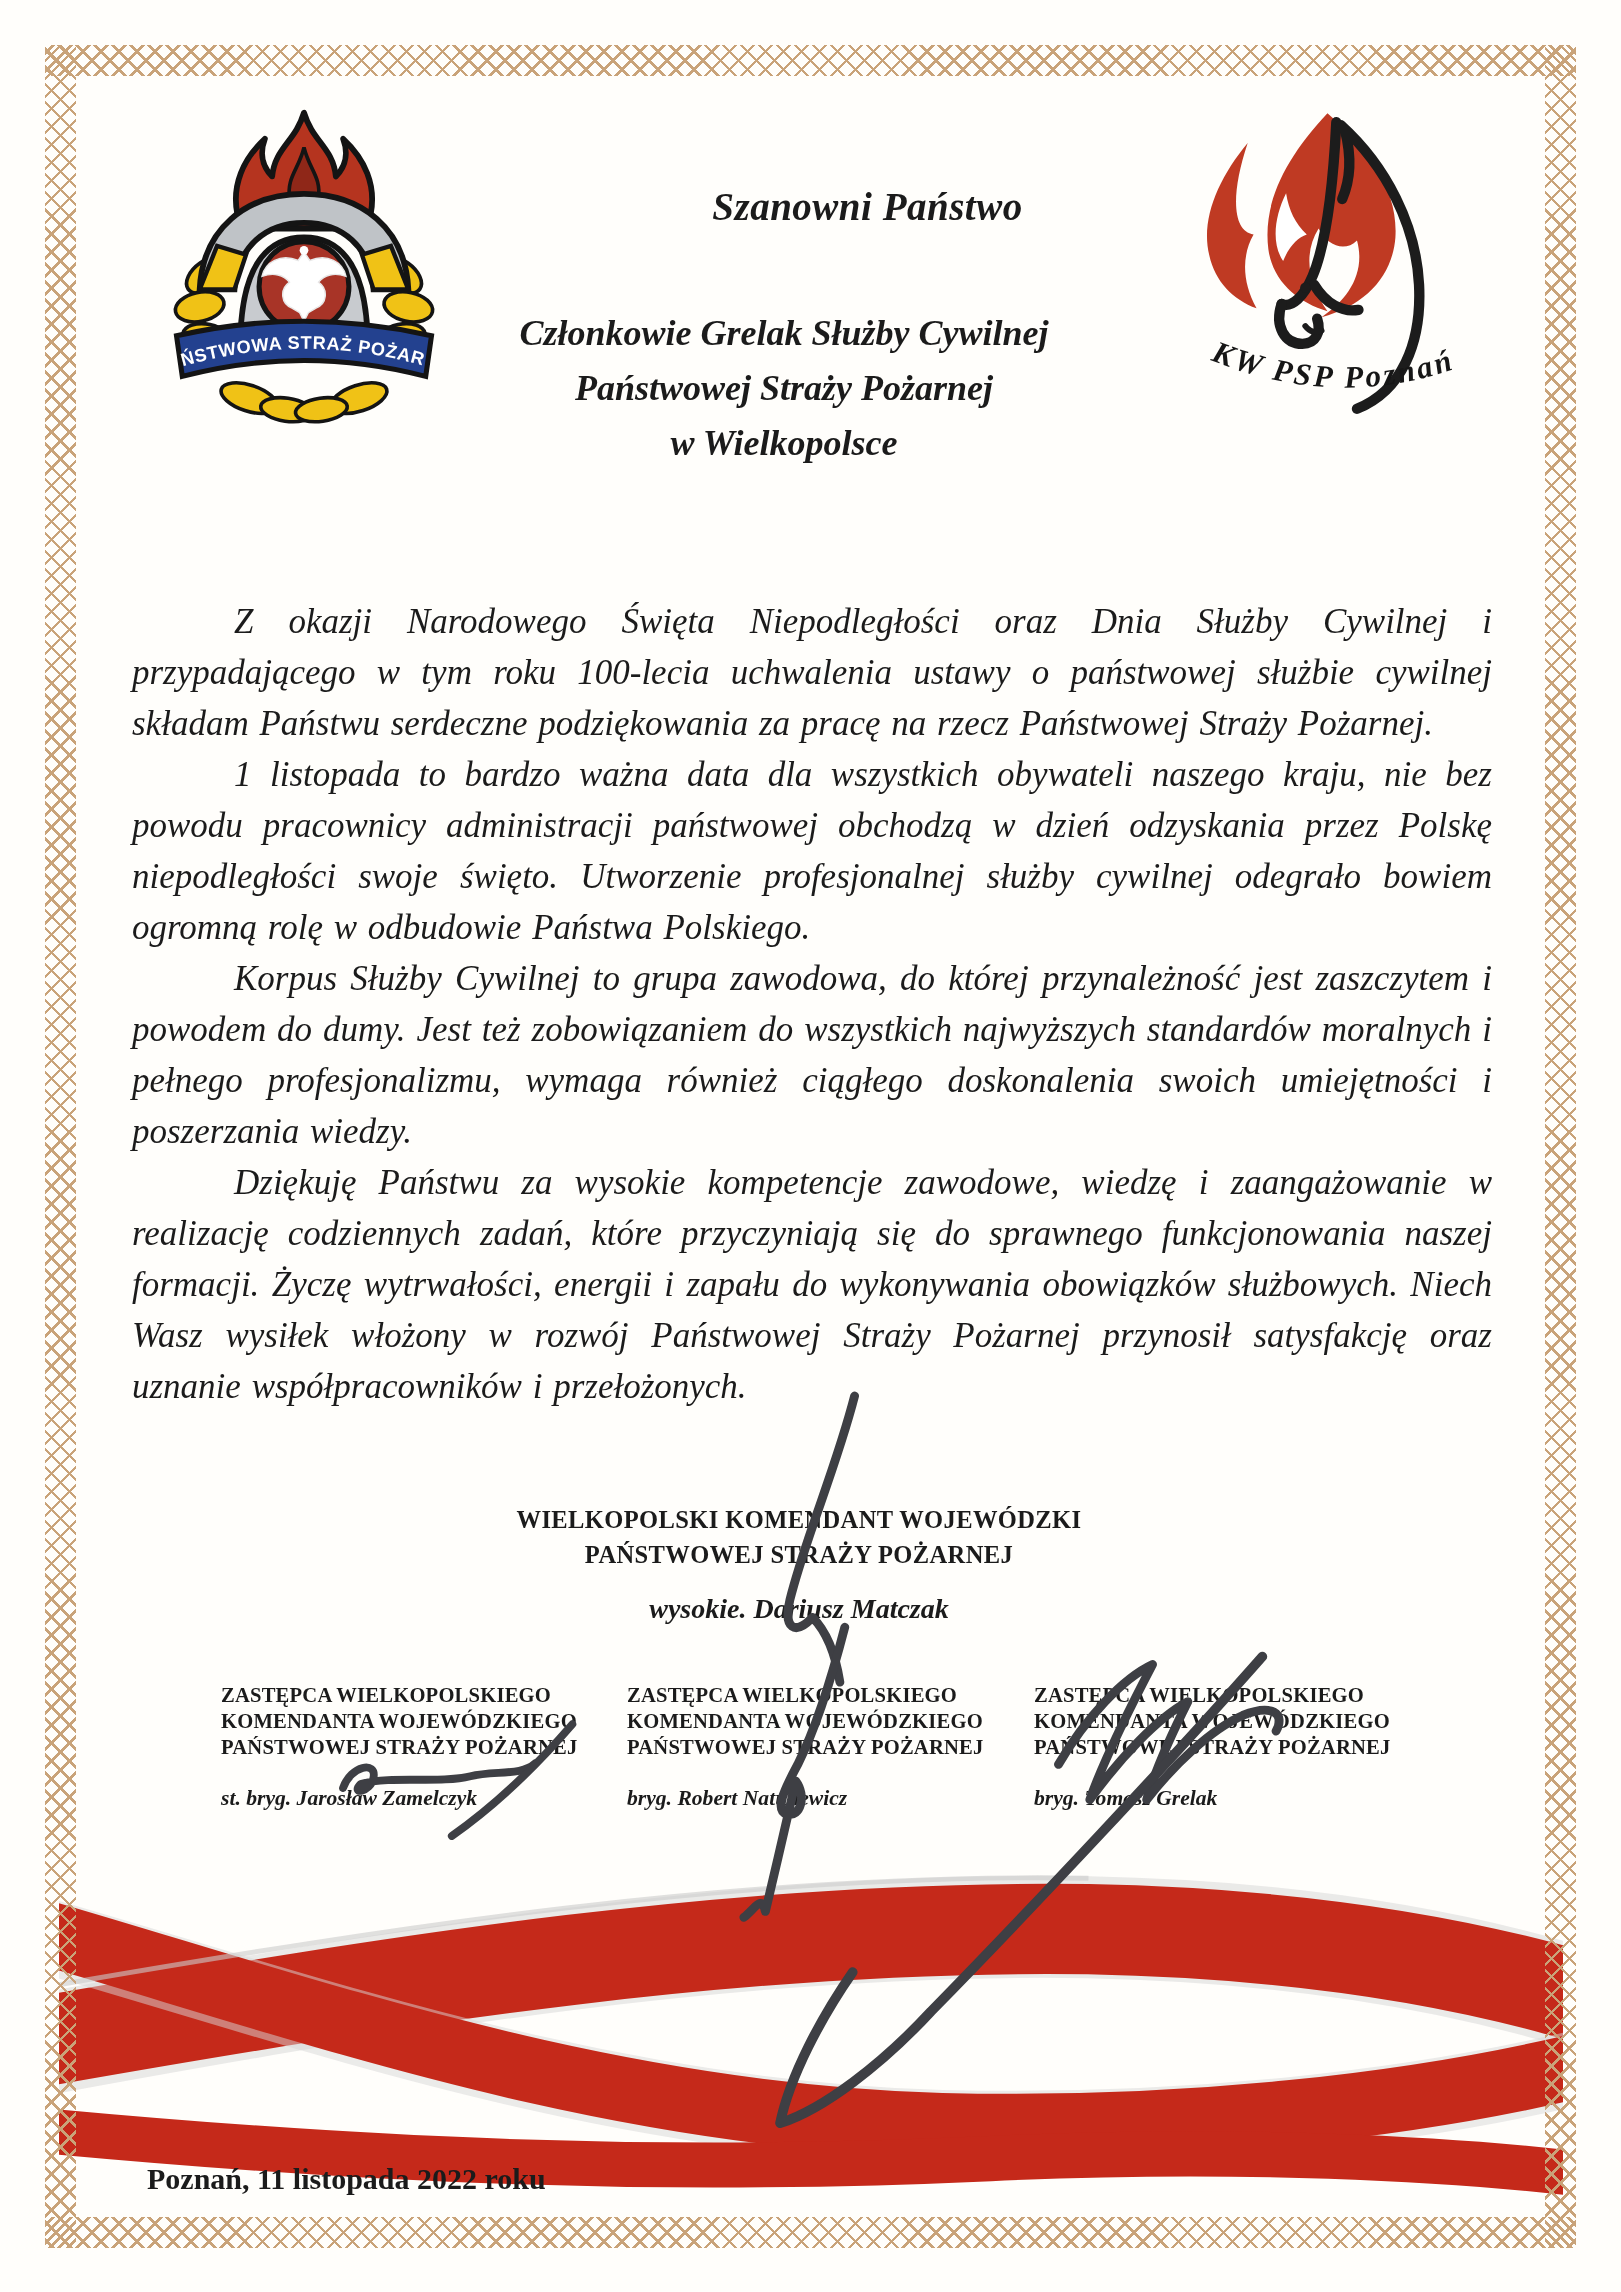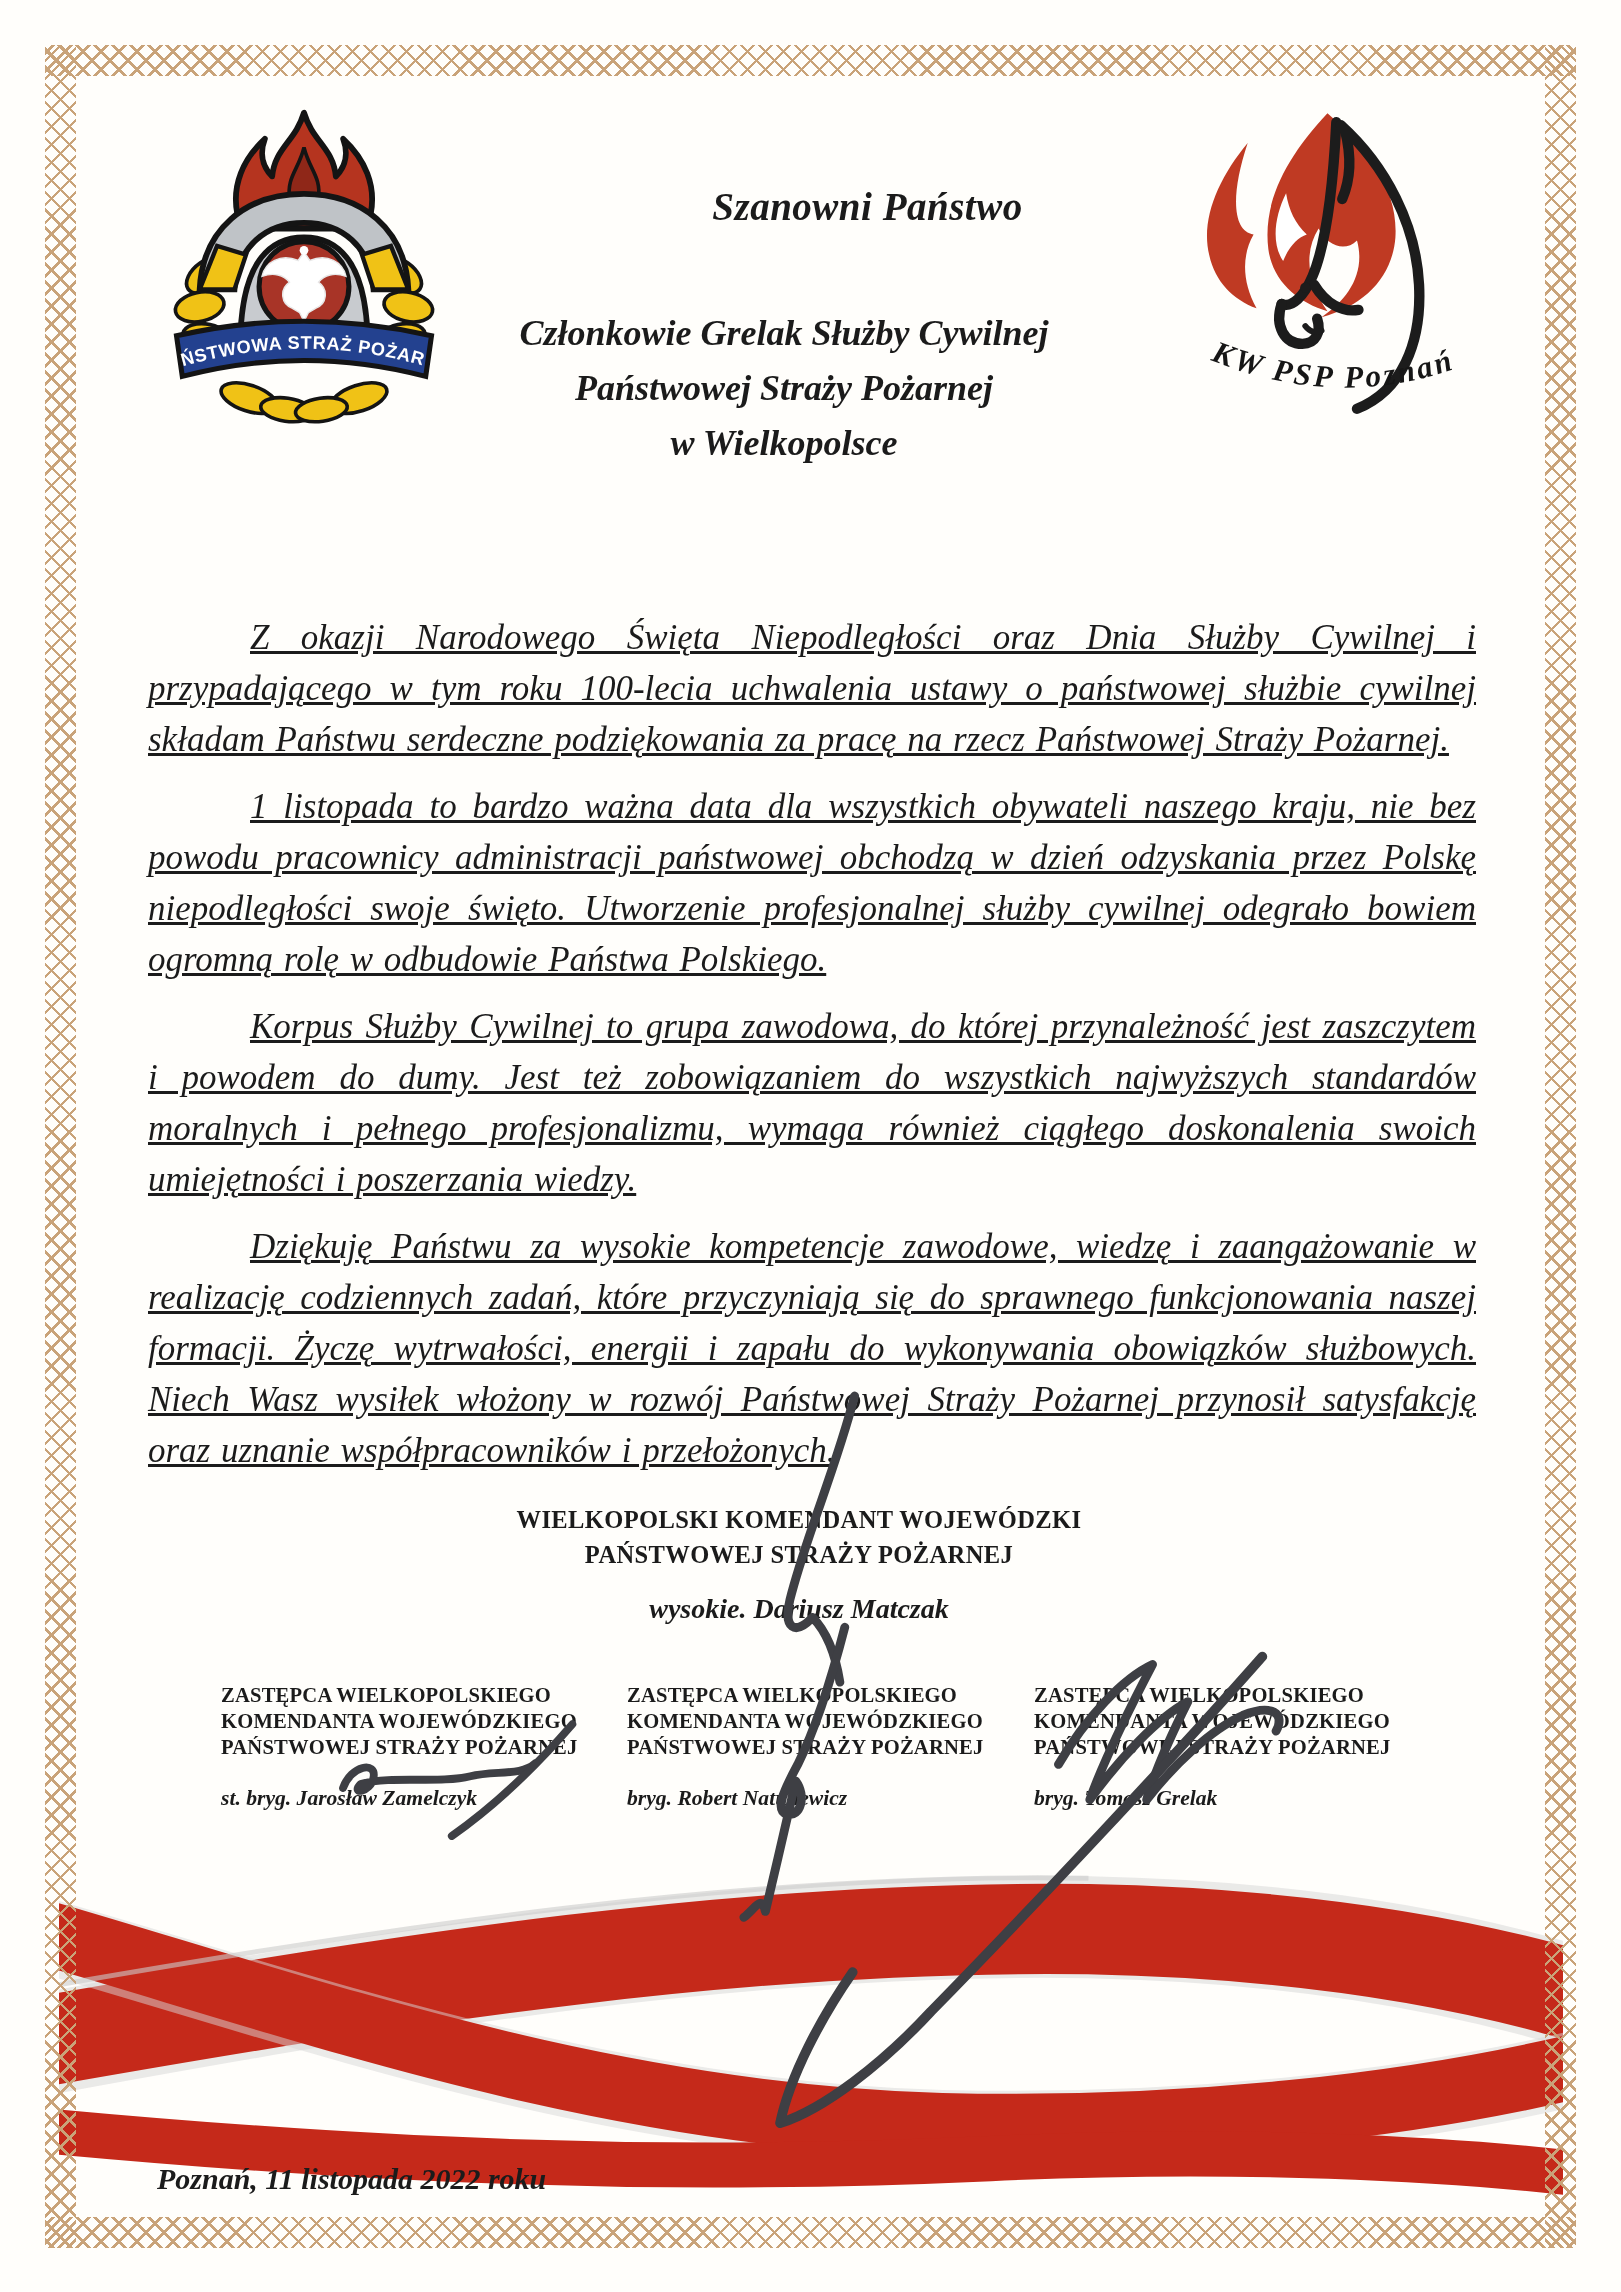--- a/index.html
+++ b/index.html
@@ -27,39 +27,39 @@
   .addressee{
     position:absolute;left:431px;top:306px;width:706px;z-index:2;
     font-size:36px;font-weight:bold;font-style:italic;text-align:center;line-height:55px;
   }
 
   
   .letter-body{
     position:absolute;left:132px;top:596px;width:1360px;z-index:2;
     font-size:35px;font-style:italic;line-height:51px;text-align:justify;
   }
-  .letter-body p{margin:16px;text-indent:102px;word-spacing:2px;text-decoration:underline;}
+  .letter-body p{margin:0;text-indent:102px;word-spacing:2px;}
 
   
   .main-signatory{
     position:absolute;left:456px;top:1502px;width:686px;z-index:2;text-align:center;
   }
   .main-signatory .t{font-size:24.5px;font-weight:bold;line-height:35px;letter-spacing:0.4px;}
   .main-signatory .n{font-size:28px;font-weight:bold;font-style:italic;margin-top:20.6px;}
 
   .deputy{position:absolute;top:1682px;width:372px;z-index:2;}
   .deputy .t{font-size:20.6px;font-weight:bold;line-height:26px;letter-spacing:0.2px;}
   .deputy .n{font-size:21.6px;font-weight:bold;font-style:italic;margin-top:25.5px;}
   .deputy.d1{left:221px;}
   .deputy.d2{left:627px;}
   .deputy.d3{left:1034px;}
 
   .dateline{
-    position:absolute;left:157px;top:2162px;z-index:2;
-    font-size:30px;font-style:italic;font-weight:bold;
+    position:absolute;left:147px;top:2162px;z-index:2;
+    font-size:30px;font-weight:bold;
   }
 
   
   .logo-left{position:absolute;left:159px;top:104px;z-index:2;}
   .logo-right{position:absolute;left:1162px;top:110px;z-index:2;}
   .ribbon{position:absolute;left:59px;top:1831px;z-index:1;}
   .signatures{position:absolute;left:0;top:0;z-index:4;pointer-events:none;}
 </style>
 </head>
 <body>

